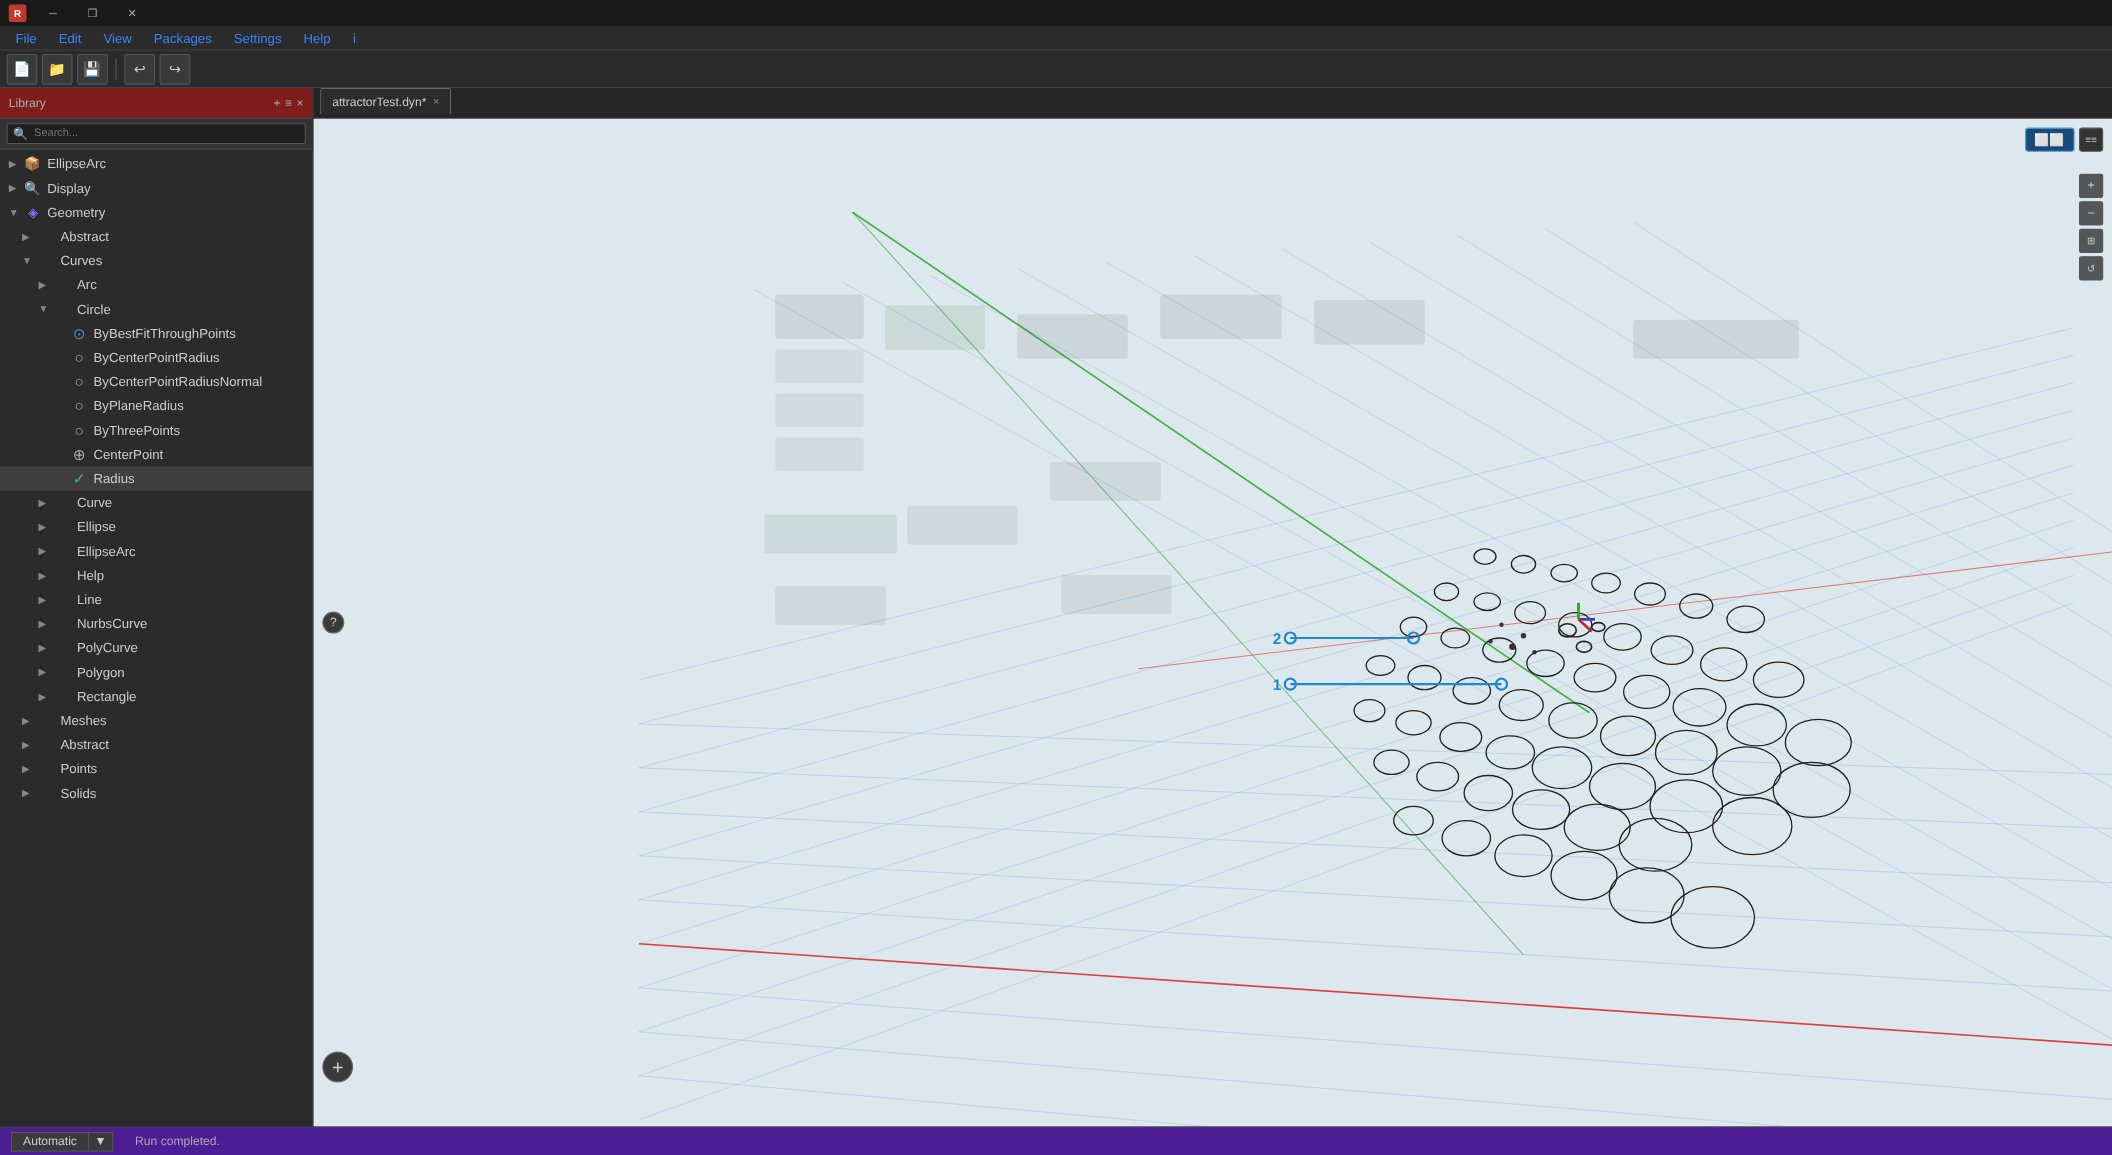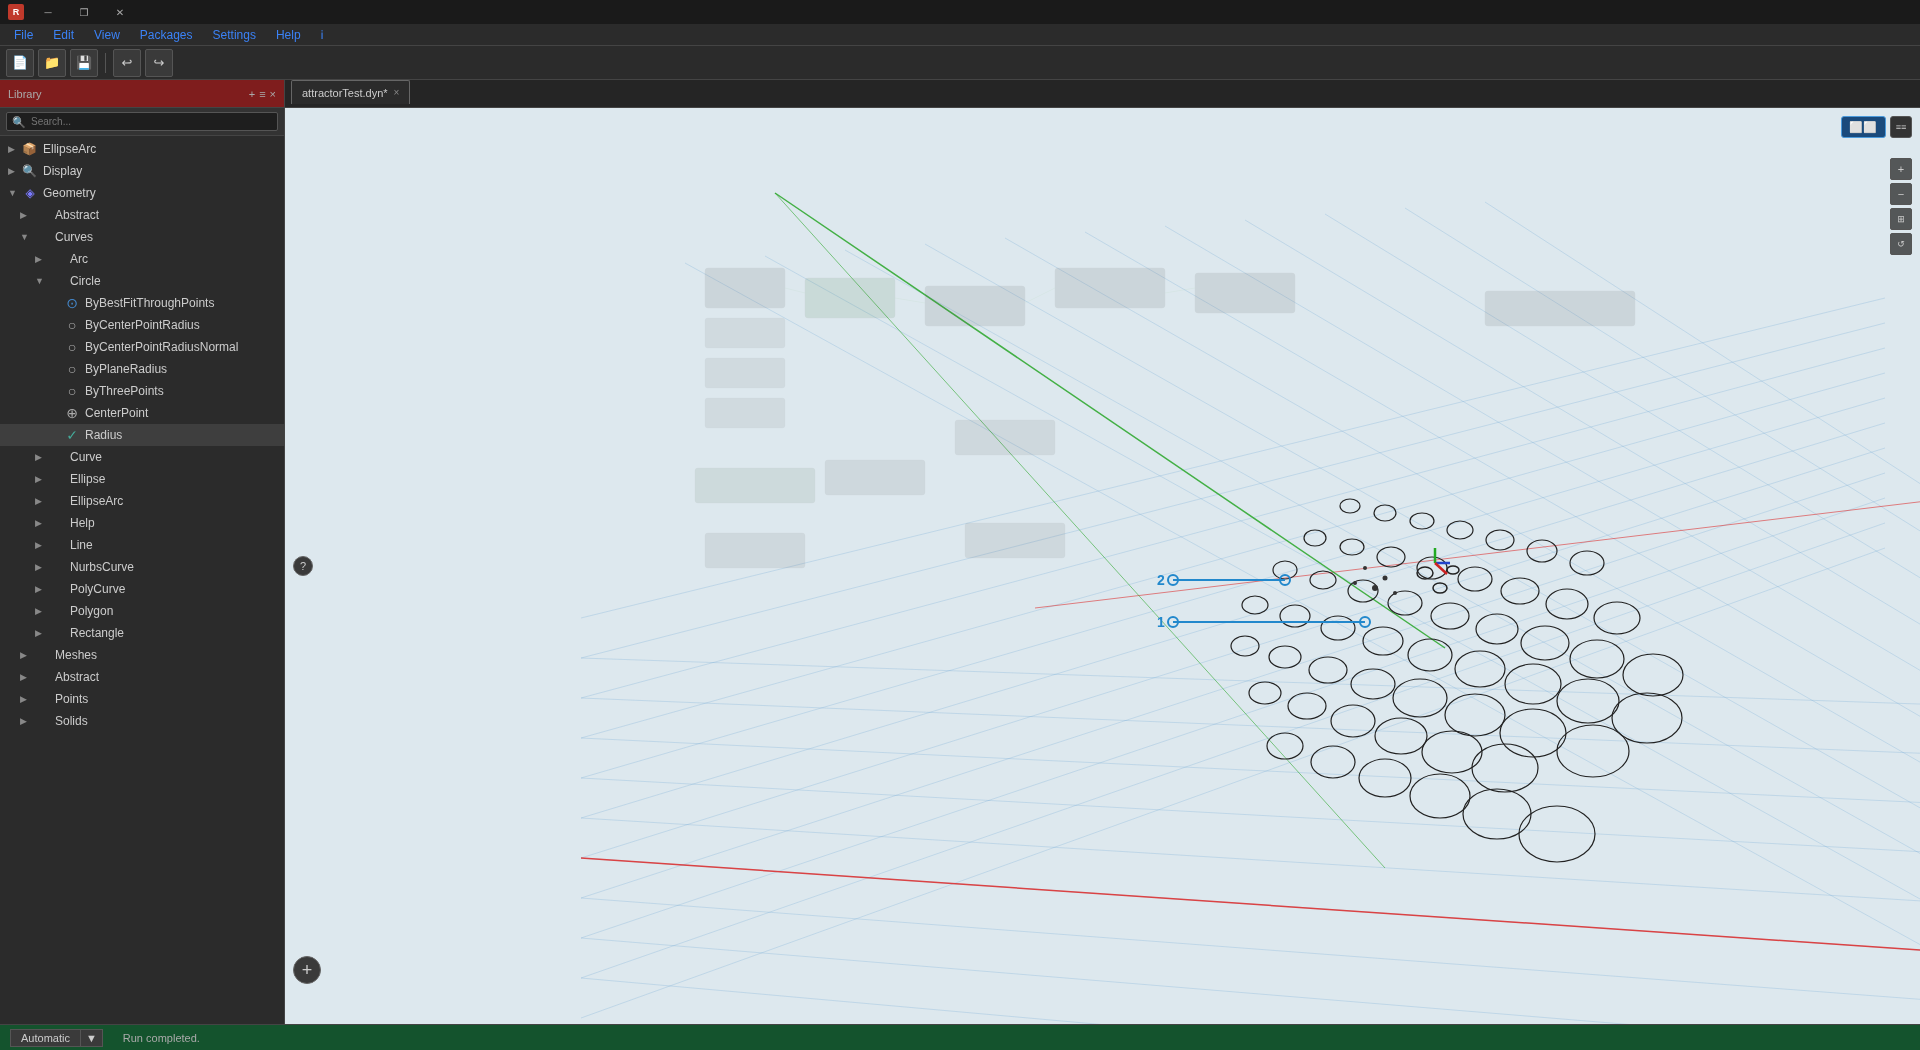--- a/index.html
+++ b/index.html
@@ -253,21 +253,21 @@
       display: flex; align-items: center; justify-content: center;
       color: #ccc;
       font-size: 11px;
       cursor: pointer;
       z-index: 10;
     }
 
     
     #statusbar {
       height: 26px;
-      background: #14532d;
+      background: #4c1d95;
       border-top: 1px solid #444;
       display: flex;
       align-items: center;
       padding: 0 10px;
       gap: 20px;
       font-size: 11px;
       color: #aaa;
     }
     #run-btn {
       display: flex;

